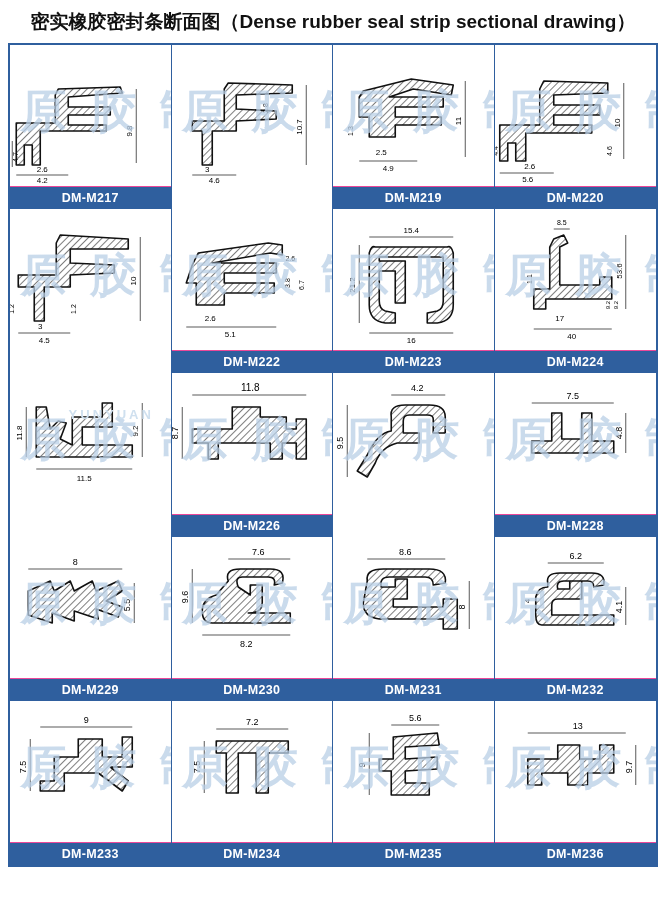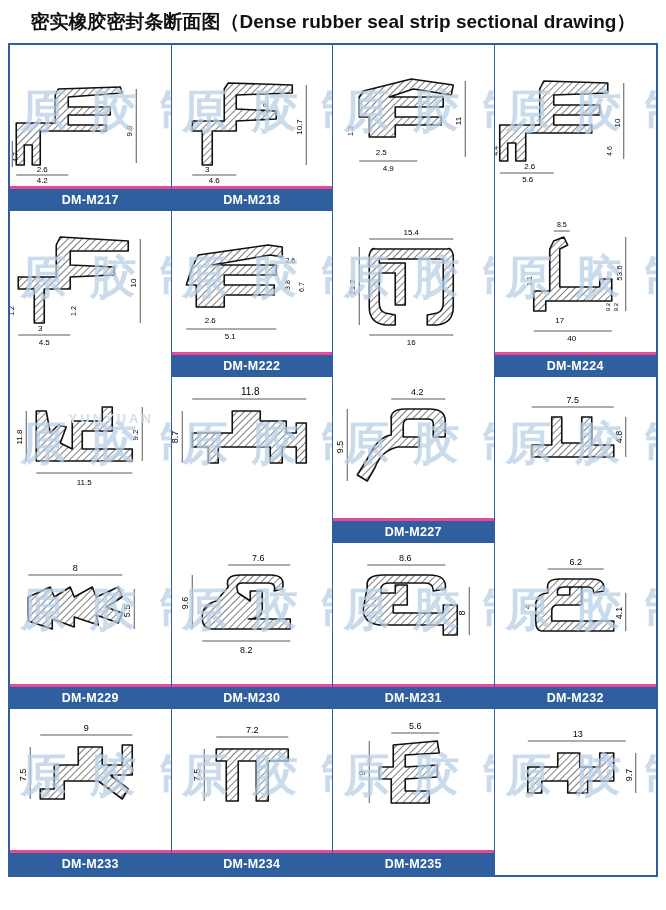--- a/index.html
+++ b/index.html
@@ -47,21 +47,21 @@
   }
   .label{
     height:22px;
     line-height:22px;
     text-align:center;
     background:#2f5f9e;
     color:#ffffff;
     font-size:12.5px;
     font-weight:bold;
     letter-spacing:.3px;
-    border-top:3px solid #ec4899;
+    border-top:1px solid #ec4899;
   }
   
   .wm{
     position:absolute;
     inset:0;
     pointer-events:none;
     display:flex;
     align-items:center;
     justify-content:center;
     overflow:hidden;
@@ -149,56 +149,57 @@
           <svg viewBox="0 0 160 141" preserveAspectRatio="xMidYMid meet">
             <path d="M52 44 L56 38 L120 40 L120 48 L64 50 L64 64 L104 66 L104 74 L64 76 L64 86 L40 86 L40 120 L30 120 L30 86 L20 86 L20 76 L52 76 Z" fill="url(#hatch)" stroke="#111" stroke-width="1.6" stroke-linejoin="round"></path>
             <line x1="134" y1="40" x2="134" y2="120" stroke="#111" stroke-width=".7"></line>
             <text x="130" y="82" font-size="8" text-anchor="middle" transform="rotate(-90 130 82)">10.7</text>
             <text x="96" y="63" font-size="7" text-anchor="middle" transform="rotate(-90 96 63)">2.8</text>
             <text x="35" y="127" font-size="8" text-anchor="middle">3</text>
             <line x1="20" y1="130" x2="64" y2="130" stroke="#111" stroke-width=".7"></line>
             <text x="42" y="138" font-size="8" text-anchor="middle">4.6</text>
           </svg>
         </div>
-        <div class="label">DM-M218</div>
       </div>
 
       <div class="cellwrap">
         <div class="fig">
           <div class="wm">
               <span>云原胶制</span>
             </div>
           <svg viewBox="0 0 160 141" preserveAspectRatio="xMidYMid meet">
             <path d="M30 46 L78 34 L120 40 L118 50 L80 44 L56 52 L110 52 L110 62 L62 62 L62 72 L108 72 L108 80 L62 80 L62 92 L36 92 L36 72 L26 72 L26 52 Z" fill="url(#hatch)" stroke="#111" stroke-width="1.6" stroke-linejoin="round"></path>
             <line x1="132" y1="36" x2="132" y2="112" stroke="#111" stroke-width=".7"></line>
             <text x="128" y="76" font-size="8" text-anchor="middle" transform="rotate(-90 128 76)">11</text>
             <text x="20" y="86" font-size="7" text-anchor="middle" transform="rotate(-90 20 86)">1.3</text>
             <text x="48" y="110" font-size="8" text-anchor="middle">2.5</text>
             <line x1="26" y1="116" x2="84" y2="116" stroke="#111" stroke-width=".7"></line>
             <text x="55" y="126" font-size="8" text-anchor="middle">4.9</text>
           </svg>
         </div>
+        <div class="label">DM-M219</div>
       </div>
 
       <div class="cellwrap">
         <div class="fig">
           <div class="wm">
               <span>云原胶制</span>
             </div>
           <svg viewBox="0 0 160 141" preserveAspectRatio="xMidYMid meet">
             <path d="M44 44 L48 36 L112 38 L112 48 L58 50 L58 60 L104 60 L104 70 L58 70 L58 80 L96 80 L96 88 L30 88 L30 116 L20 116 L20 98 L12 98 L12 116 L4 116 L4 80 L44 80 Z" fill="url(#hatch)" stroke="#111" stroke-width="1.6" stroke-linejoin="round"></path>
             <line x1="128" y1="38" x2="128" y2="114" stroke="#111" stroke-width=".7"></line>
             <text x="124" y="78" font-size="8" text-anchor="middle" transform="rotate(-90 124 78)">10</text>
             <text x="2" y="106" font-size="7" text-anchor="middle" transform="rotate(-90 2 106)">4.4</text>
             <text x="116" y="106" font-size="7" text-anchor="middle" transform="rotate(-90 116 106)">4.6</text>
             <text x="34" y="124" font-size="8" text-anchor="middle">2.6</text>
             <line x1="4" y1="128" x2="58" y2="128" stroke="#111" stroke-width=".7"></line>
             <text x="32" y="137" font-size="8" text-anchor="middle">5.6</text>
           </svg>
         </div>
+        <div class="label">DM-M220</div>
       </div>
     </div>
 
     <div class="row">
 
       <div class="cellwrap">
         <div class="fig">
           <div class="wm">
               <span>云原胶制</span>
             </div>
@@ -241,20 +242,21 @@
           <svg viewBox="0 0 160 141" preserveAspectRatio="xMidYMid meet">
             <path d="M42 38 Q38 36 36 44 L36 96 Q36 112 52 114 L62 114 L62 104 L52 102 Q46 100 46 92 L46 62 L62 62 L62 94 L72 94 L72 52 L46 52 L46 48 L110 48 L110 92 Q110 100 104 102 L94 104 L94 114 L104 114 Q120 112 120 96 L120 44 Q118 36 114 38 Z" fill="url(#hatch)" stroke="#111" stroke-width="1.6" stroke-linejoin="round"></path>
             <line x1="36" y1="28" x2="120" y2="28" stroke="#111" stroke-width=".7"></line>
             <text x="78" y="24" font-size="8" text-anchor="middle">15.4</text>
             <line x1="26" y1="36" x2="26" y2="114" stroke="#111" stroke-width=".7"></line>
             <text x="22" y="76" font-size="8" text-anchor="middle" transform="rotate(-90 22 76)">21.2</text>
             <line x1="36" y1="124" x2="120" y2="124" stroke="#111" stroke-width=".7"></line>
             <text x="78" y="134" font-size="8" text-anchor="middle">16</text>
           </svg>
         </div>
+        <div class="label">DM-M223</div>
       </div>
 
       <div class="cellwrap">
         <div class="fig">
           <div class="wm">
               <span>云原胶制</span>
             </div>
           <svg viewBox="0 0 160 141" preserveAspectRatio="xMidYMid meet">
             <path d="M58 30 L68 26 L72 34 L64 38 L64 76 L104 76 L104 68 L116 68 L116 90 L50 90 L50 100 L38 100 L38 80 L54 80 L54 38 Z" fill="url(#hatch)" stroke="#111" stroke-width="1.6" stroke-linejoin="round"></path>
             <line x1="58" y1="20" x2="74" y2="20" stroke="#111" stroke-width=".7"></line>
@@ -301,51 +303,52 @@
               <span>云原胶制</span>
             </div>
           <svg viewBox="0 0 160 141" preserveAspectRatio="xMidYMid meet">
             <path d="M60 34 L88 34 L88 44 L114 44 L114 56 L124 56 L124 46 L134 46 L134 86 L124 86 L124 70 L110 70 L110 86 L98 86 L98 70 L46 70 L46 86 L36 86 L36 70 L20 70 L20 56 L60 56 Z" fill="url(#hatch)" stroke="#111" stroke-width="1.6" stroke-linejoin="round"></path>
             <line x1="20" y1="22" x2="134" y2="22" stroke="#111" stroke-width=".7"></line>
             <text x="78" y="18" font-size="10" text-anchor="middle">11.8</text>
             <line x1="10" y1="34" x2="10" y2="86" stroke="#111" stroke-width=".7"></line>
             <text x="6" y="60" font-size="9" text-anchor="middle" transform="rotate(-90 6 60)">8.7</text>
           </svg>
         </div>
+        <div class="label">DM-M226</div>
       </div>
 
       <div class="cellwrap">
         <div class="fig">
           <div class="wm">
               <span>云原胶制</span>
             </div>
           <svg viewBox="0 0 160 141" preserveAspectRatio="xMidYMid meet">
             <path d="M58 44 Q56 32 72 32 L96 32 Q112 32 112 44 L112 60 L100 60 L100 46 Q100 42 94 42 L76 42 Q70 42 70 48 L70 60 L86 60 L86 70 L64 70 Q48 74 42 90 L34 104 L24 98 L34 82 Q44 60 58 58 Z" fill="url(#hatch)" stroke="#111" stroke-width="1.6" stroke-linejoin="round"></path>
             <line x1="58" y1="22" x2="112" y2="22" stroke="#111" stroke-width=".7"></line>
             <text x="84" y="18" font-size="9" text-anchor="middle">4.2</text>
             <line x1="14" y1="32" x2="14" y2="104" stroke="#111" stroke-width=".7"></line>
             <text x="10" y="70" font-size="9" text-anchor="middle" transform="rotate(-90 10 70)">9.5</text>
           </svg>
         </div>
-        <div class="label">DM-M227</div>
       </div>
 
       <div class="cellwrap">
         <div class="fig">
           <div class="wm">
               <span>云原胶制</span>
             </div>
           <svg viewBox="0 0 160 141" preserveAspectRatio="xMidYMid meet">
             <path d="M56 40 L66 40 L66 66 L86 66 L86 40 L96 40 L96 68 L118 68 L118 80 L36 80 L36 68 L56 68 Z" fill="url(#hatch)" stroke="#111" stroke-width="1.6" stroke-linejoin="round"></path>
             <line x1="36" y1="30" x2="118" y2="30" stroke="#111" stroke-width=".7"></line>
             <text x="77" y="26" font-size="9" text-anchor="middle">7.5</text>
             <line x1="130" y1="40" x2="130" y2="80" stroke="#111" stroke-width=".7"></line>
             <text x="126" y="60" font-size="9" text-anchor="middle" transform="rotate(-90 126 60)">4.8</text>
           </svg>
         </div>
+        <div class="label">DM-M228</div>
       </div>
     </div>
 
     <div class="row">
 
       <div class="cellwrap">
         <div class="fig">
           <div class="wm">
               <span>云原胶制</span>
             </div>
@@ -468,17 +471,18 @@
               <span>云原胶制</span>
             </div>
           <svg viewBox="0 0 160 141" preserveAspectRatio="xMidYMid meet">
             <path d="M62 44 L84 44 L84 58 L104 58 L104 44 L118 44 L118 72 L92 72 L92 84 L72 84 L72 72 L46 72 L46 84 L32 84 L32 58 L62 58 Z" fill="url(#hatch)" stroke="#111" stroke-width="1.6" stroke-linejoin="round"></path>
             <line x1="32" y1="32" x2="130" y2="32" stroke="#111" stroke-width=".7"></line>
             <text x="82" y="28" font-size="9" text-anchor="middle">13</text>
             <line x1="140" y1="44" x2="140" y2="84" stroke="#111" stroke-width=".7"></line>
             <text x="136" y="66" font-size="9" text-anchor="middle" transform="rotate(-90 136 66)">9.7</text>
           </svg>
         </div>
+        <div class="label">DM-M236</div>
       </div>
     </div>
 
   </div>
 </div>
 
 </body></html>

